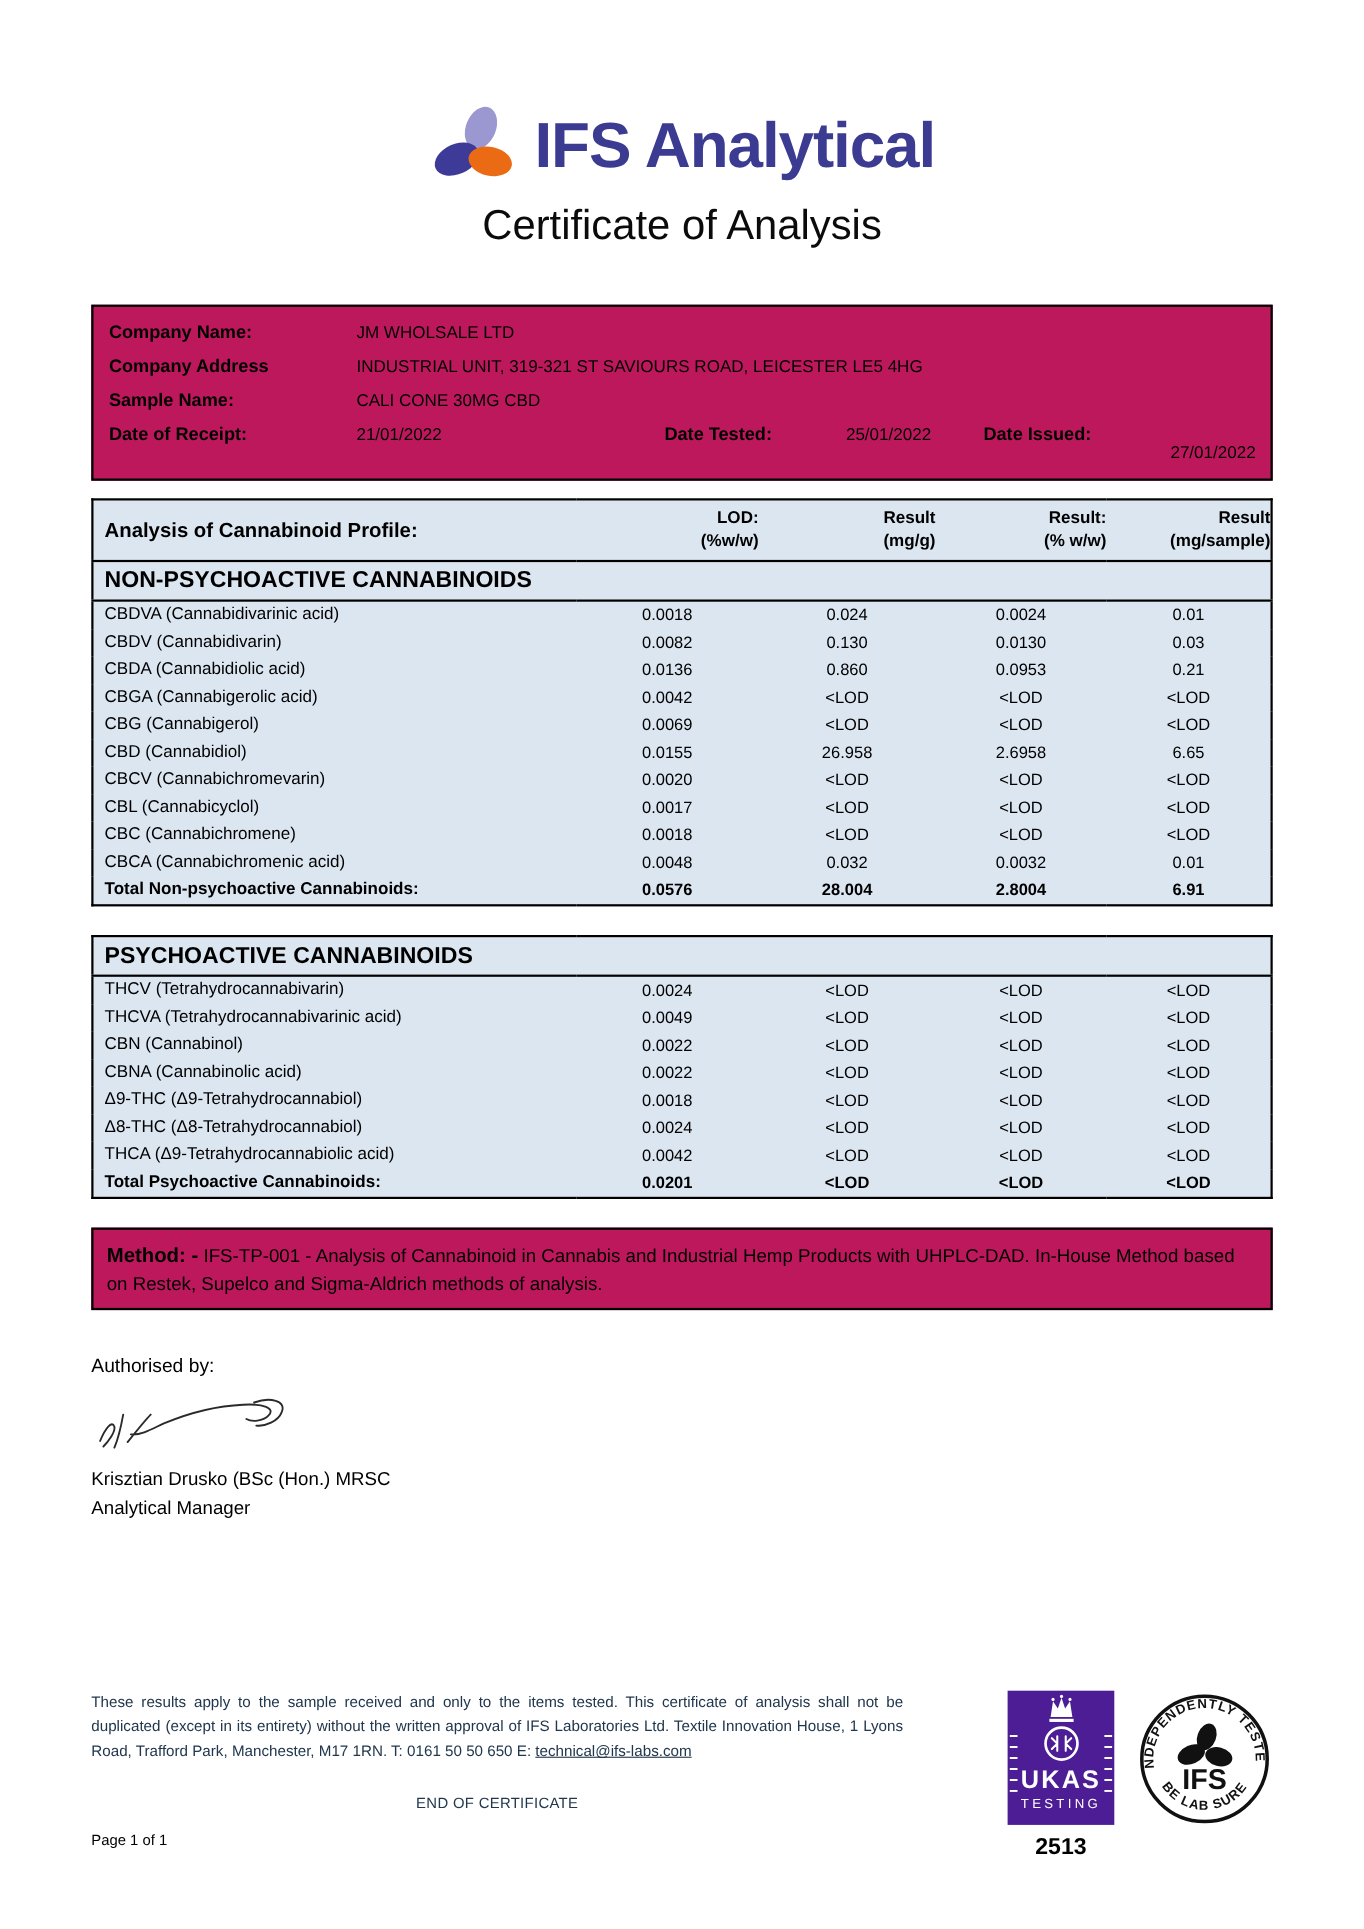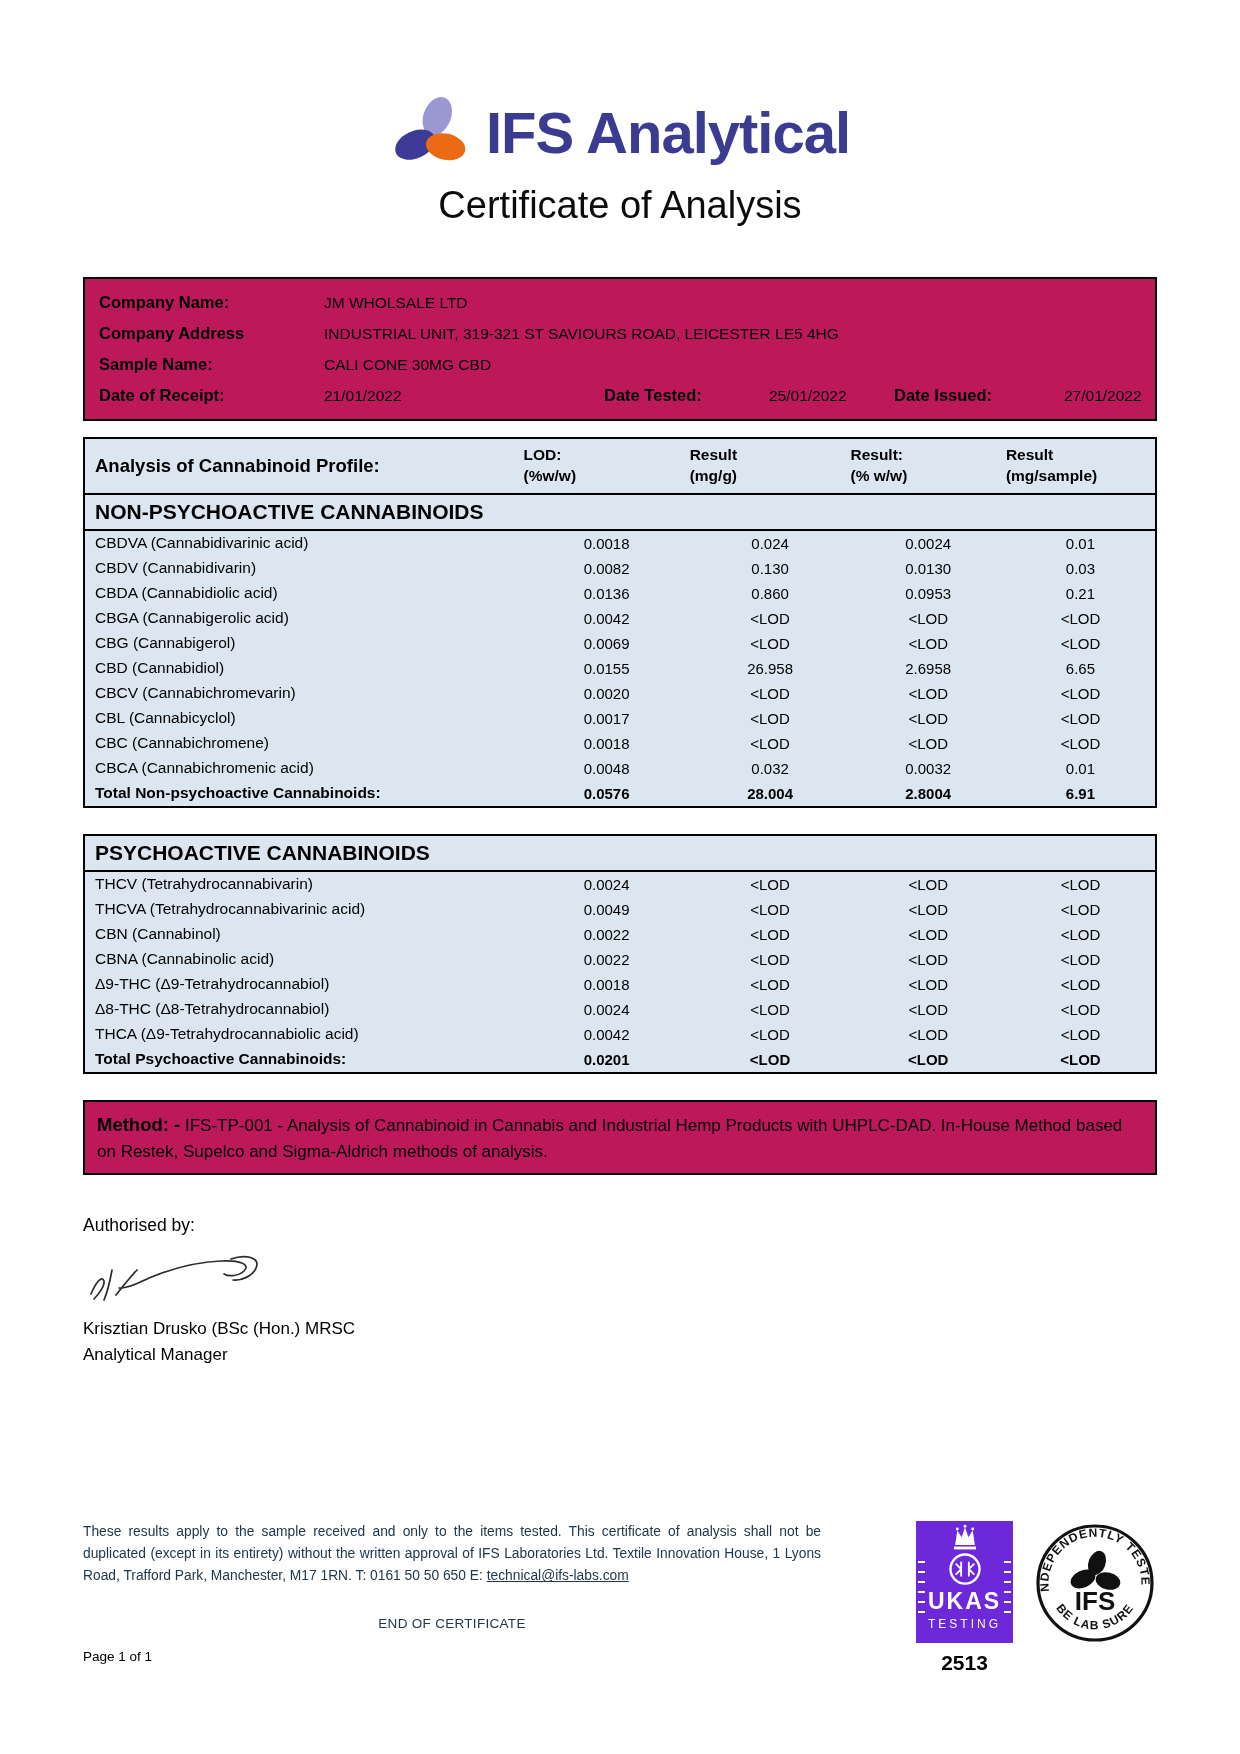--- a/index.html
+++ b/index.html
@@ -14,31 +14,31 @@
   .doc-title { text-align: center; font-size: 38px; font-weight: 400; margin-top: 12px; color: #0b0b0b; }
 
   
   .panel { background: #be185d; border: 2.5px solid #000; }
   .info { margin-top: 50px; padding: 8px 0 8px 14px; }
   .info-row { display: flex; line-height: 31px; }
   .lab { font-weight: bold; font-size: 16.5px; }
   .val { font-size: 15.5px; }
   .w-l1 { width: 225px; } .w-v1 { width: 280px; }
   .w-l2 { width: 165px; } .w-v2 { width: 125px; }
-  .w-l3 { width: 170px; } .w-v3 { flex: 1; }
+  .w-l3 { width: 170px; } .w-v3 { flex: 1; margin-top: 16px; }
   .w-vfull { flex: 1; }
 
   
   table.cannab { width: 1074px; border-collapse: collapse; table-layout: fixed; background: #dce6f1; border: 2.5px solid #000; }
   .t1 { margin-top: 16px; }
   .t2 { margin-top: 26px; }
   col.c-name { width: 41%; } col.c-lod { width: 15.5%; } col.c-mgg { width: 15%; } col.c-pct { width: 14.5%; } col.c-mgs { width: 14%; }
   thead th { border-bottom: 2.5px solid #000; padding: 6px 0; vertical-align: middle; }
   th.t-title { text-align: left; padding-left: 10px; font-size: 18.5px; font-weight: bold; }
-  .colhead div { font-size: 15.5px; font-weight: bold; line-height: 1.35; text-align: left; }
+  .colhead div { font-size: 15.5px; font-weight: bold; line-height: 1.35; text-align: right; }
   tr.band td { font-weight: bold; font-size: 21px; padding: 5px 0 5px 10px; border-bottom: 2.5px solid #000; text-align: left; }
   td.name { text-align: left; padding: 3.5px 0 3.5px 10px; font-size: 15.5px; }
   td.num { text-align: center; padding: 3.5px 0; font-size: 15px; }
   tr.total td { font-weight: bold; }
 
   
   .method { margin-top: 26px; padding: 9px 12px; font-size: 17px; line-height: 1.5; }
   .method-label { font-weight: bold; font-size: 18.5px; }
 
   
@@ -48,21 +48,21 @@
 
   
   .footer-row { display: flex; align-items: flex-start; margin-top: 152px; }
   .disc-col { flex: 1; max-width: 738px; }
   .disclaimer { font-size: 13.8px; line-height: 1.62; text-align: justify; color: #21374d; }
   .disclaimer a { color: #21374d; }
   .end-cert { text-align: center; margin-top: 28px; font-size: 13.5px; color: #21374d; letter-spacing: 0.3px; }
   .page-num { margin-top: 18px; font-size: 13.5px; color: #000; }
   .logos { display: flex; gap: 20px; margin-left: auto; align-items: flex-start; }
   .ukas-wrap { text-align: center; }
-  .ukas-box { position: relative; width: 97px; height: 122px; background: #6d28d9; padding-top: 3px; }
+  .ukas-box { position: relative; width: 97px; height: 122px; background: #4c1d95; padding-top: 3px; }
   .ukas-ticks { position: absolute; top: 40px; bottom: 30px; width: 7px; background: repeating-linear-gradient(to bottom, #ffffff 0 2px, transparent 2px 10px); }
   .ukas-ticks.left { left: 2px; } .ukas-ticks.right { right: 2px; }
   .ukas-name { color: #fff; font-weight: bold; font-size: 23px; letter-spacing: 2px; margin-top: -2px; }
   .ukas-sub { color: #fff; font-size: 12px; letter-spacing: 3px; margin-top: 2px; }
   .ukas-number { font-weight: bold; font-size: 21px; margin-top: 8px; color: #000; }
 </style>
 </head>
 <body>
 
 <div class="content">

